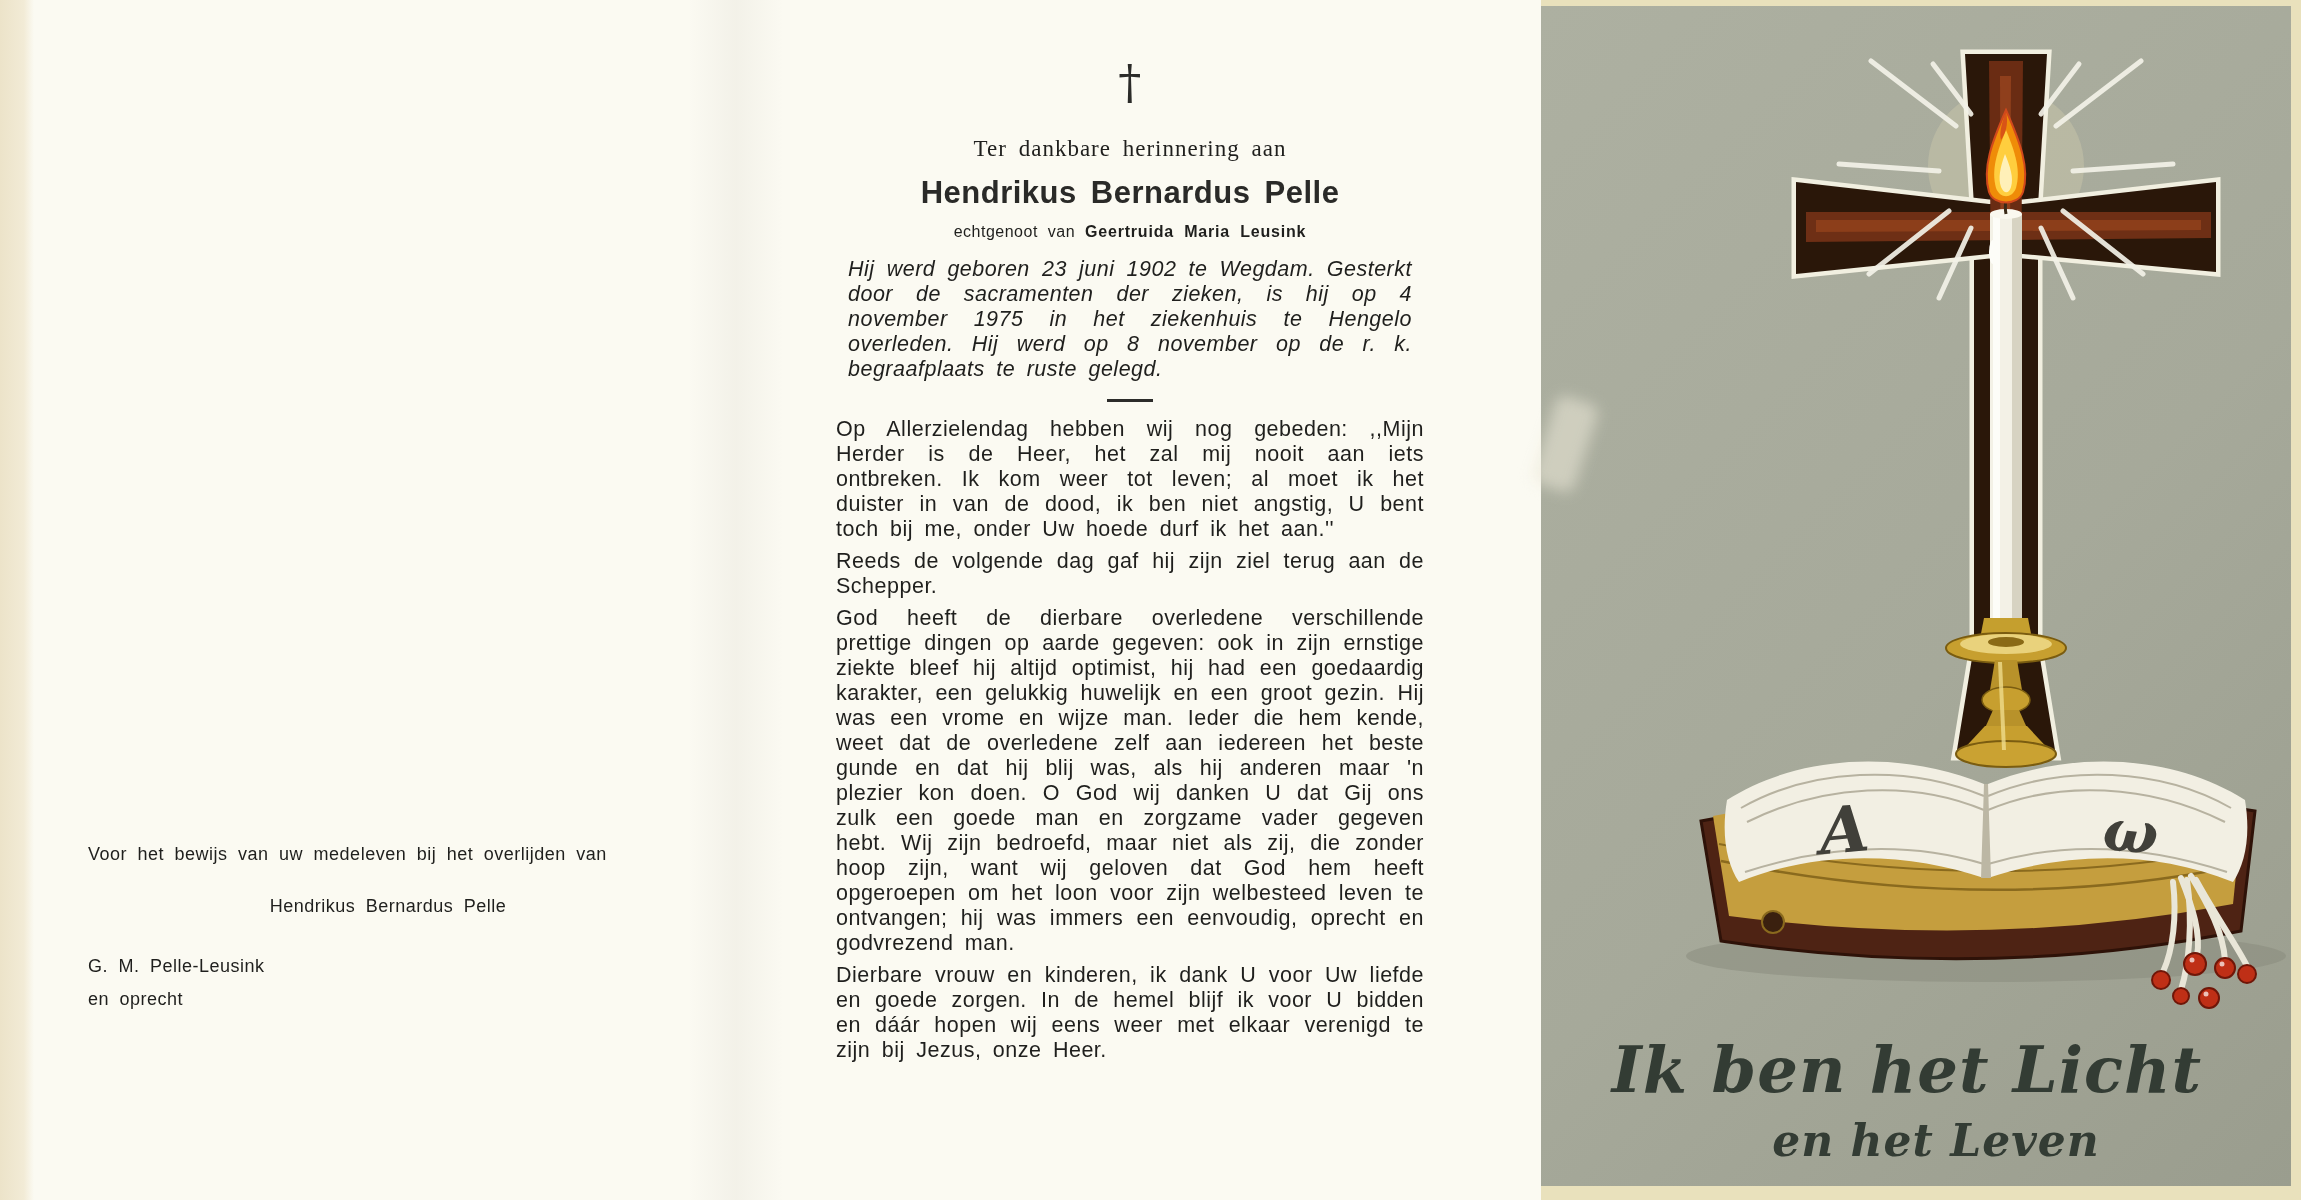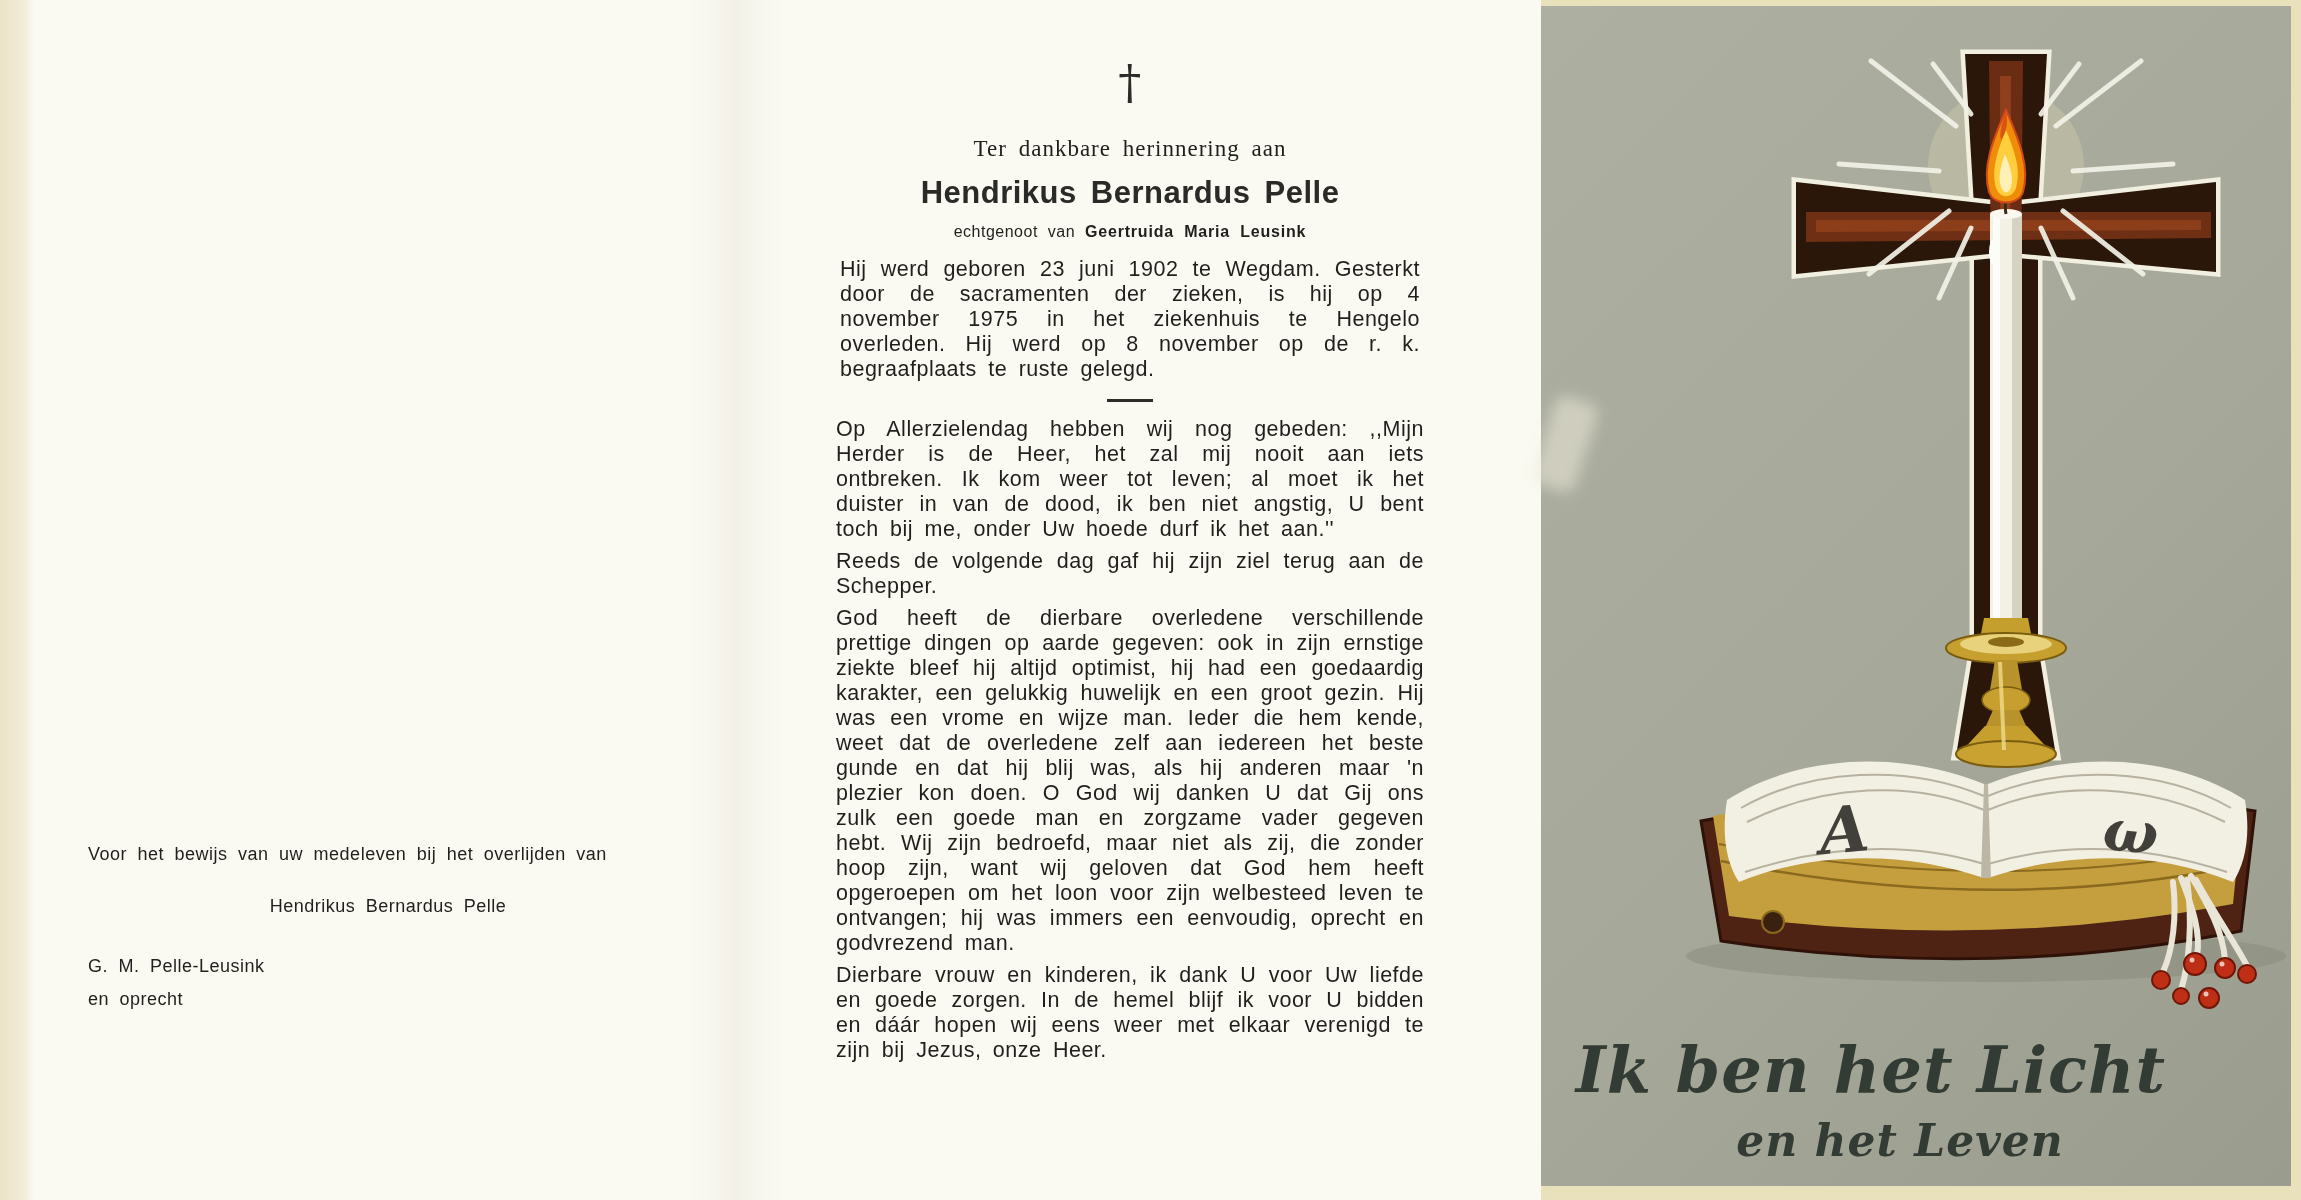--- a/index.html
+++ b/index.html
@@ -29,36 +29,36 @@
   
   .middle-panel{position:absolute;left:836px;top:58px;width:588px;
     font-size:21.5px;line-height:25px;letter-spacing:0.5px;word-spacing:5px;}
   .m-cross{text-align:center;font-family:"DejaVu Serif",serif;
     font-size:46px;line-height:48px;color:#2b2b29;}
   .m-intro{text-align:center;margin-top:30px;font-size:23px;letter-spacing:1px;font-family:Liberation Serif, serif;}
   .m-name{text-align:center;font-size:31px;font-weight:bold;color:#2a2a28;
     margin:13px 0 7px 0;letter-spacing:0.5px;line-height:38px;}
   .m-spouse{text-align:center;font-size:16px;margin-bottom:13px;}
   .m-spouse b{letter-spacing:0.8px;}
-  .m-bio{text-align:justify;margin:4px;}
+  .m-bio{text-align:justify;margin:12px;font-style:italic;}
   .m-divider{width:46px;height:3px;background:#2c2c2a;margin:17px auto 15px auto;}
   .m-para{text-align:justify;margin:0 0 7px 0;}
 
   
   .right-panel{position:absolute;left:1541px;top:0;width:760px;height:1200px;
     background:#e9e1bc;}
   .grey-card{position:absolute;left:0;top:6px;width:750px;height:1180px;
     background:linear-gradient(135deg,#adb0a1 0%,#a6a99a 55%,#9a9d8e 100%);}
   .crease-patch{position:absolute;left:2px;top:392px;width:44px;height:92px;
     background:rgba(236,233,216,0.55);transform:rotate(18deg);
     border-radius:10px;filter:blur(7px);}
   .illustration{position:absolute;left:0;top:0;width:750px;height:1180px;}
   .caption{position:absolute;left:0;top:1028px;width:660px;text-align:center;
     font-family:"DejaVu Serif",serif;font-style:italic;font-weight:bold;
-    color:#333c34;letter-spacing:1px;}
+    color:#333c34;letter-spacing:1px;padding-left:36px;}
   .caption-line1{font-size:64px;line-height:72px;}
   .caption-line2{font-size:44px;line-height:70px;margin-left:58px;}
 </style>
 </head>
 <body>
 
 <div id="card">
 
   <div class="scan-edge-left"></div>
   <div class="fold-crease"></div>

